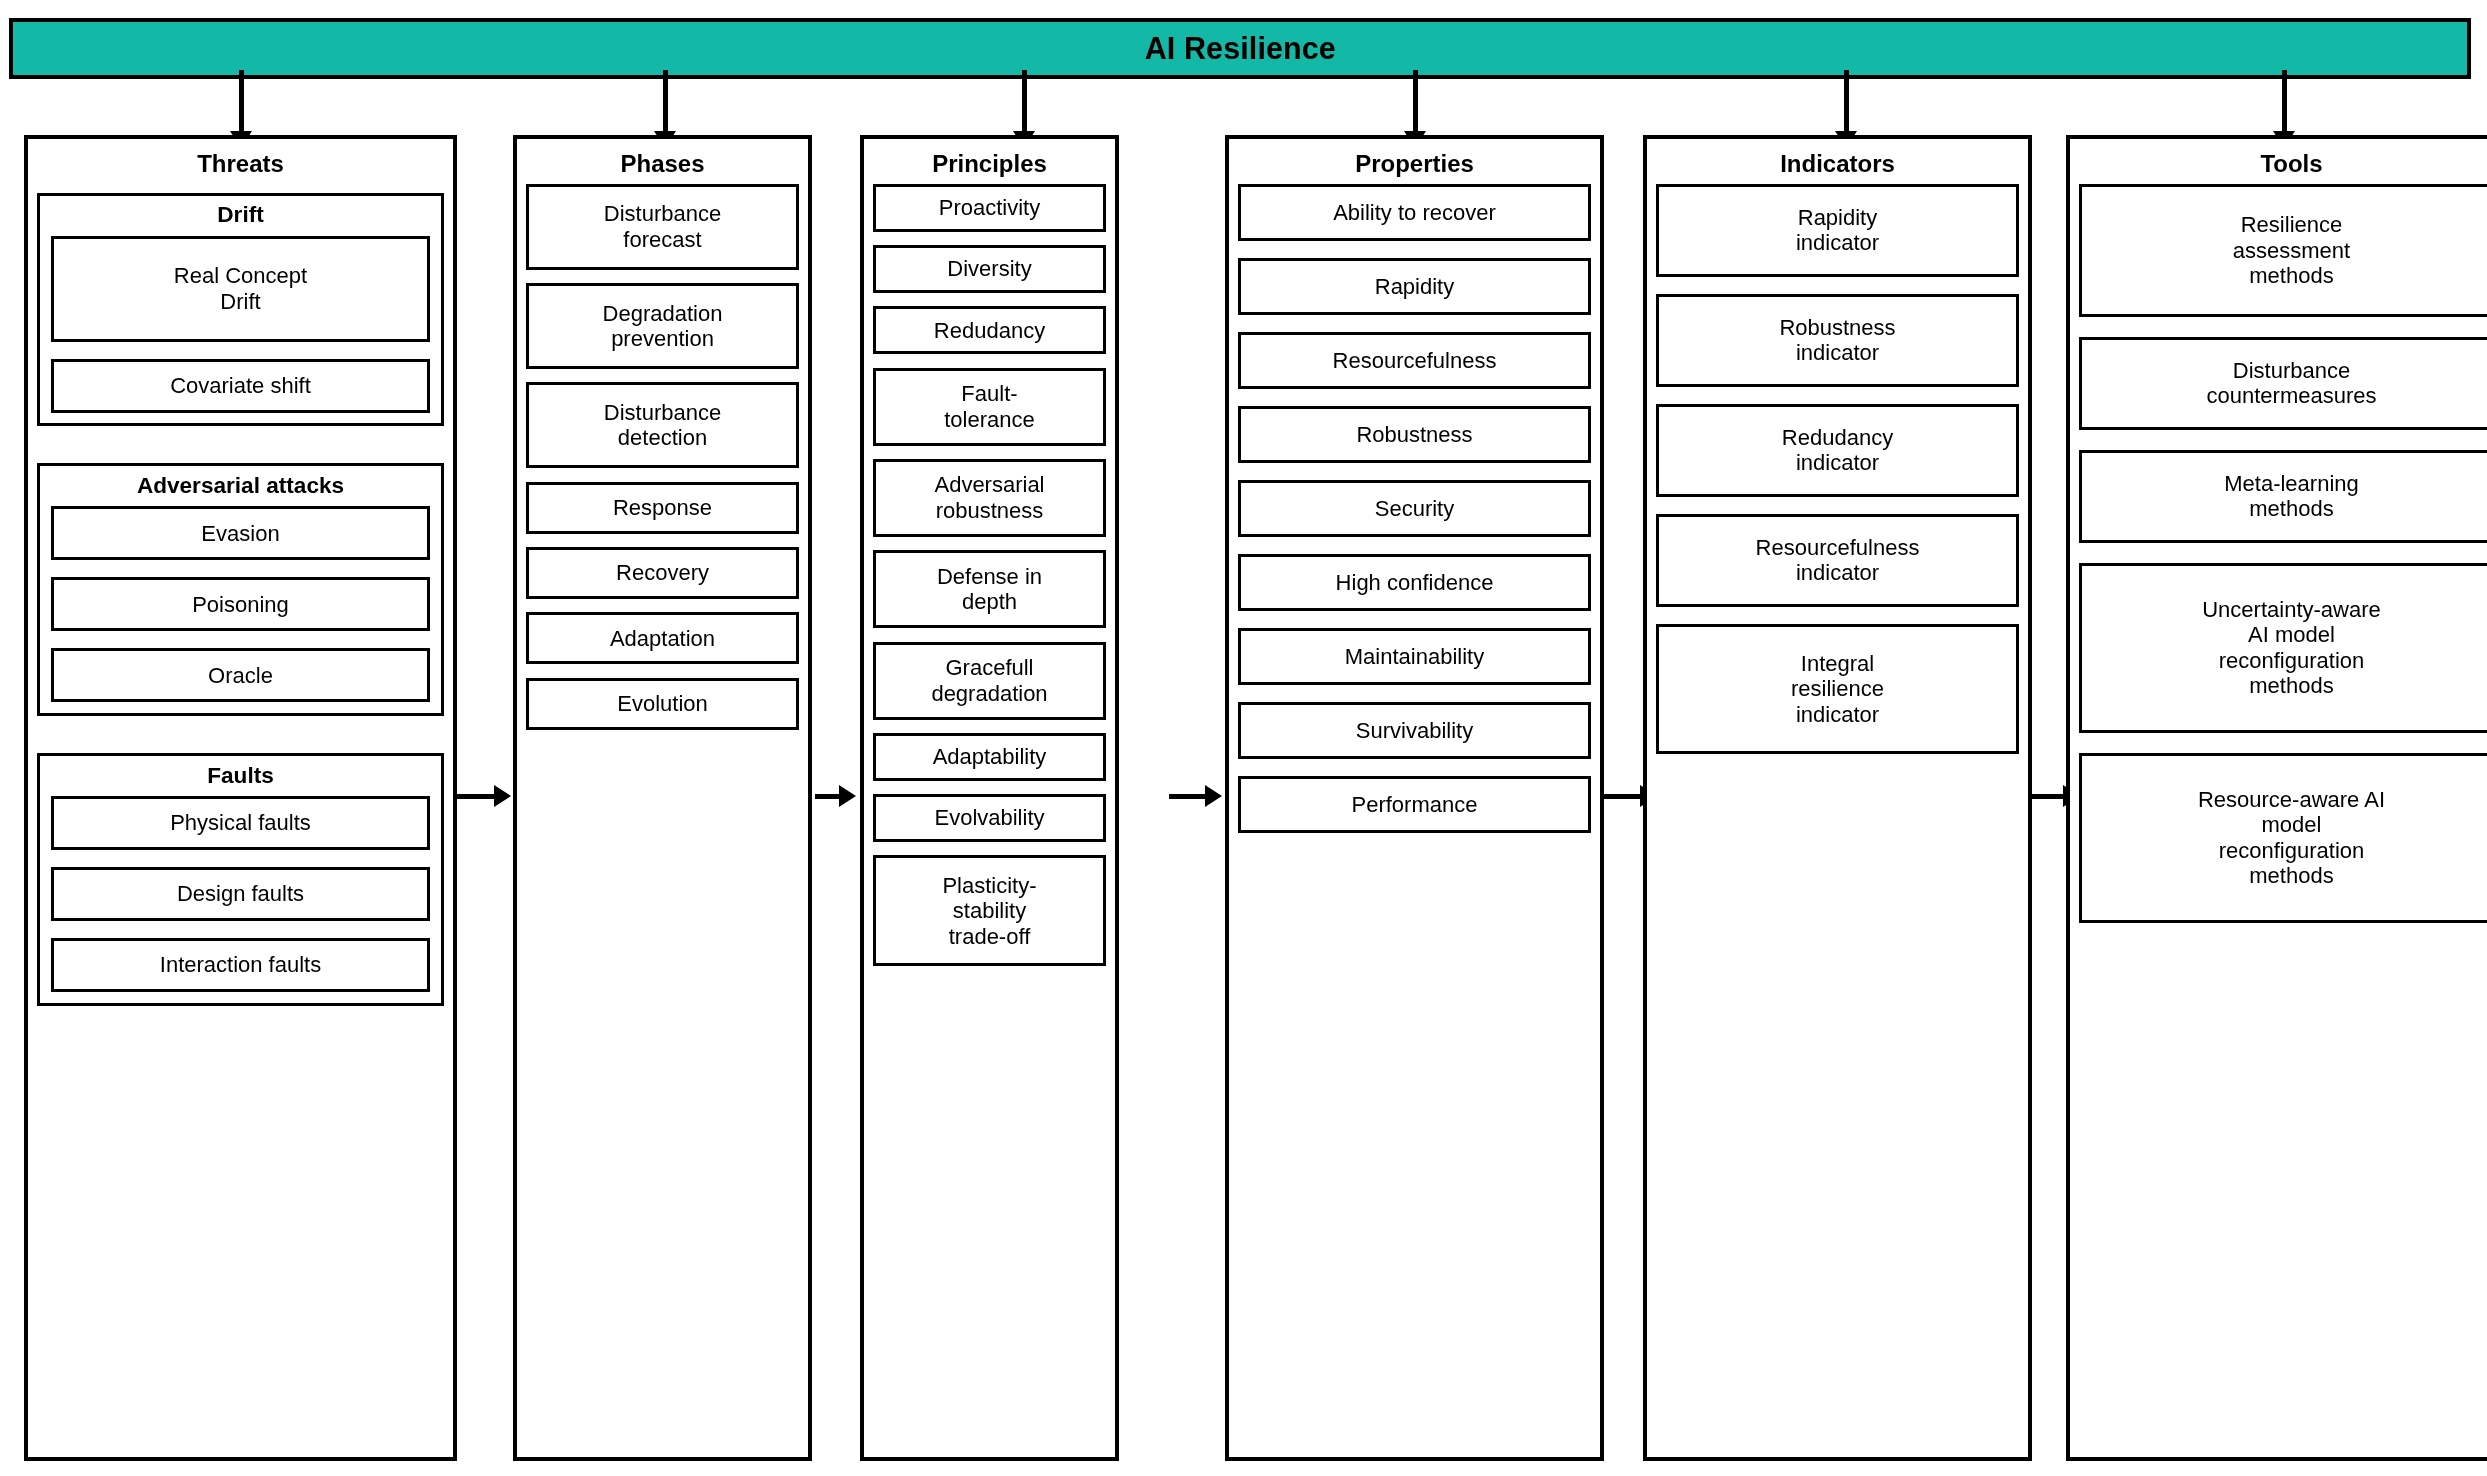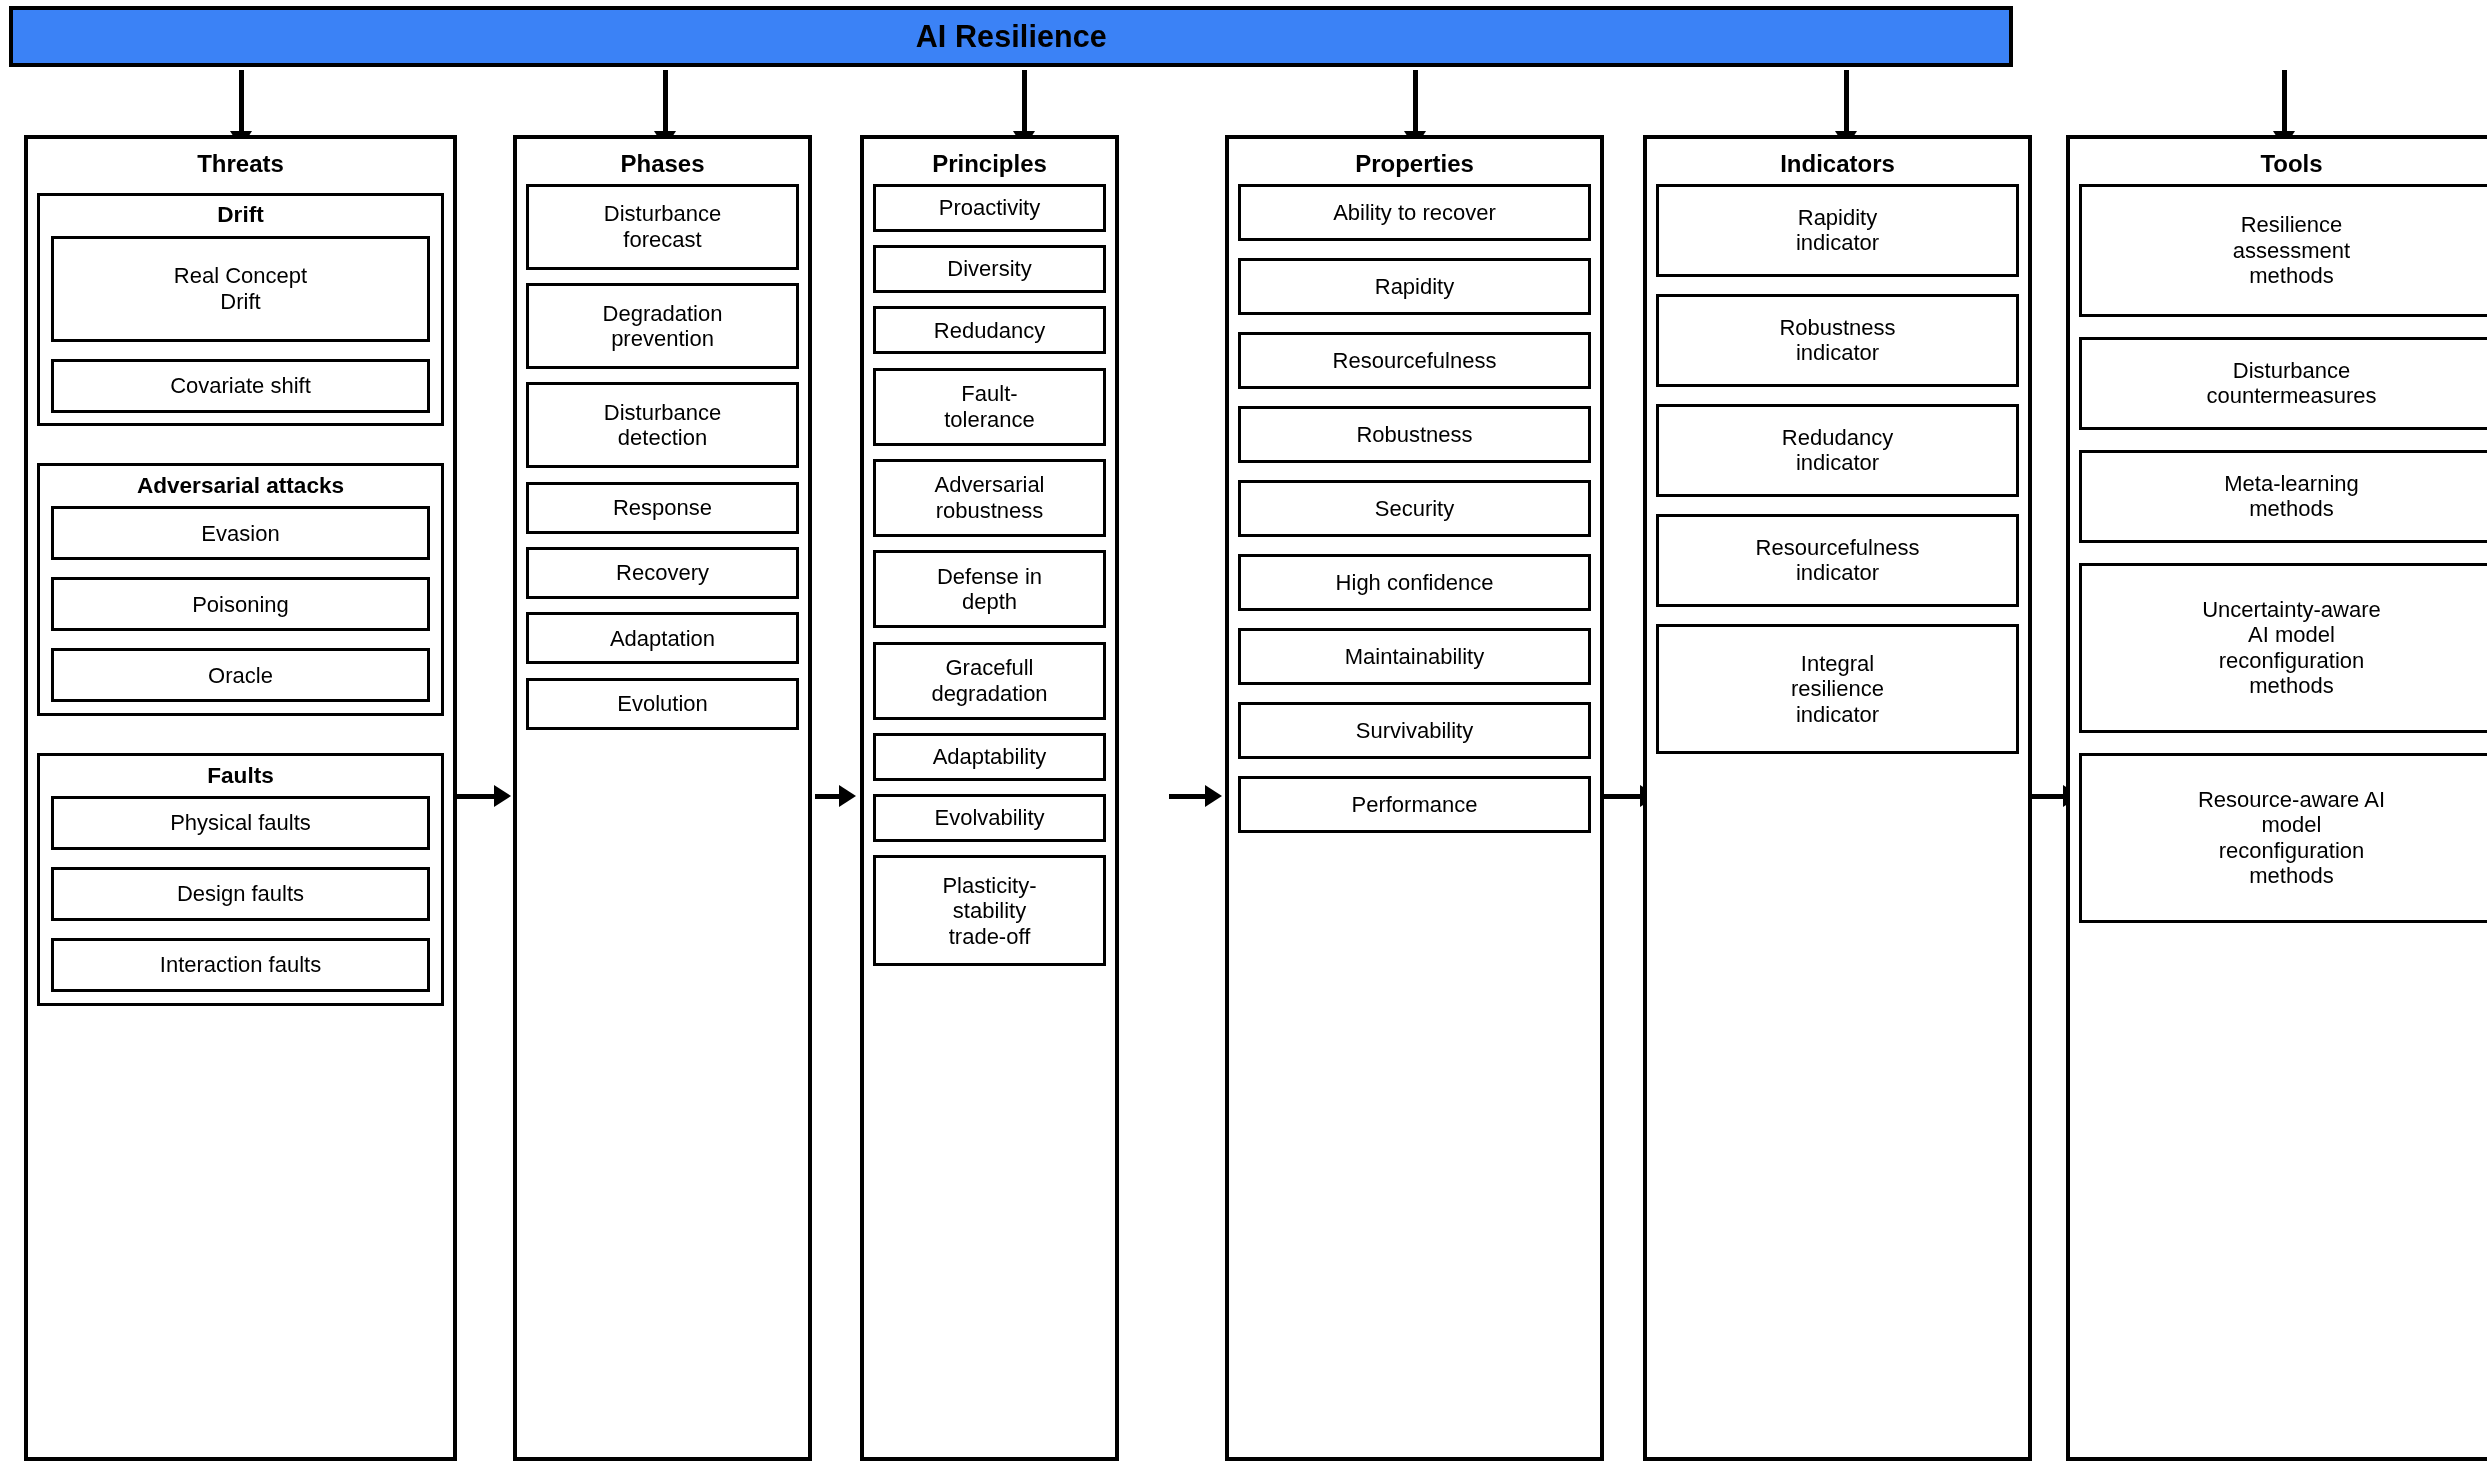--- a/index.html
+++ b/index.html
@@ -13,25 +13,25 @@
     width: 2487px;
     height: 1477px;
     background: #ffffff;
     overflow: hidden;
   }
 
   
   .root-banner {
     position: absolute;
     left: 9.3px;
-    top: 6px;
-    width: 2004px;
+    top: 18px;
+    width: 2462px;
     height: 61px;
     border: 4.6px solid #000;
-    background: #3b82f6;
+    background: #14b8a6;
     display: flex;
     align-items: center;
     justify-content: center;
   }
   .root-banner .title {
     font-size: 30.5px;
     font-weight: bold;
     color: #000;
     letter-spacing: 0.1px;
   }

